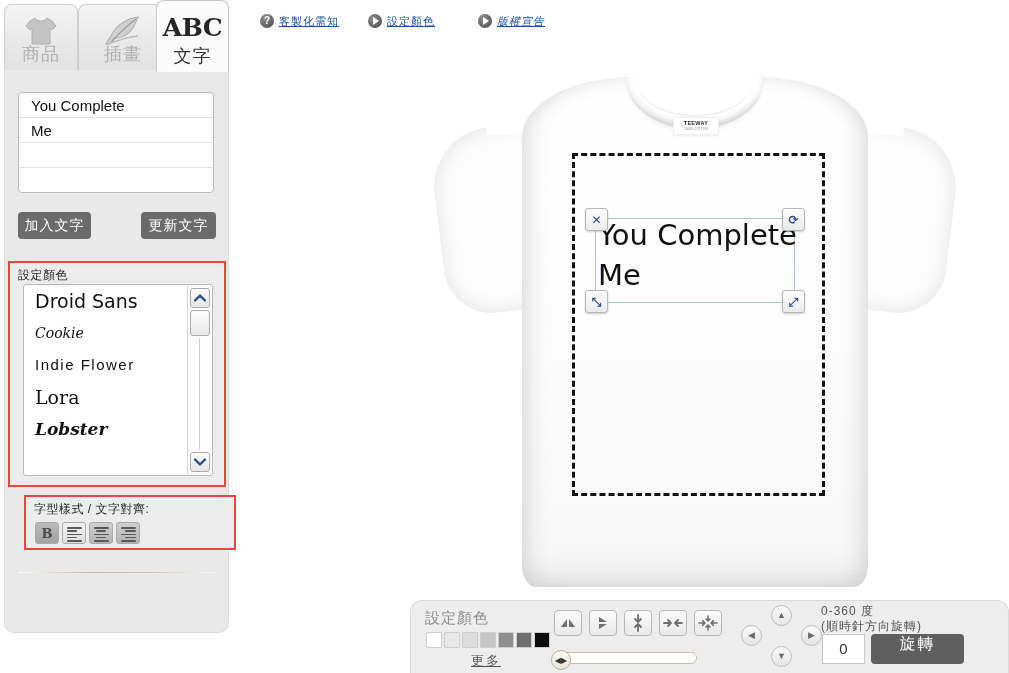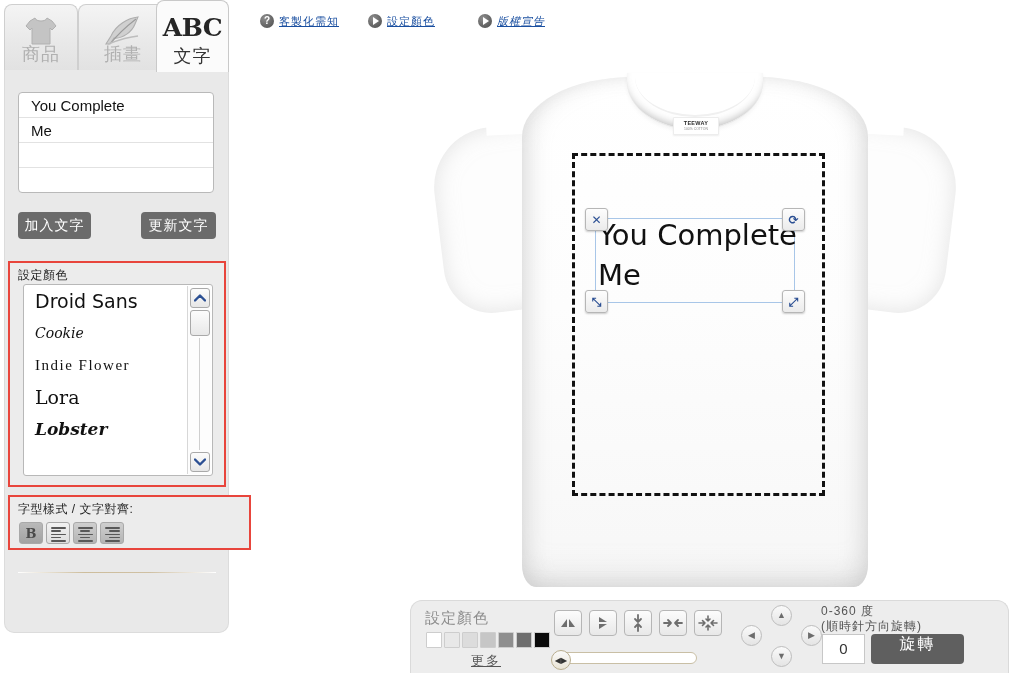--- a/index.html
+++ b/index.html
@@ -55,35 +55,35 @@
   .btn{
     position:absolute;background:#6b6b6b;color:#fff;border:none;
     border-radius:4px;font-size:14px;font-family:inherit;
     cursor:pointer;letter-spacing:1px;text-align:center;
   }
   #btn-add{left:18px;top:212px;width:73px;height:27px;line-height:27px;}
   #btn-update{left:141px;top:212px;width:75px;height:27px;line-height:27px;}
 
   .redpanel{position:absolute;border:2px solid #e8453c;background:#ececec;box-sizing:border-box;}
   #font-panel{left:8px;top:261px;width:218px;height:226px;}
-  #style-panel{left:8px;top:495px;width:243px;height:55px;}
+  #style-panel{left:24px;top:495px;width:212px;height:55px;}
   .panel-title{position:absolute;left:8px;top:4px;font-size:12px;color:#222;letter-spacing:0.5px;}
 
   .fontlist{
     position:absolute;left:13px;top:21px;width:190px;height:192px;
     background:#fff;border:1px solid #b8b8b8;border-radius:3px;box-sizing:border-box;
     overflow:hidden;
   }
   .fontitem{
     height:32px;line-height:32px;padding-left:11px;color:#111;white-space:nowrap;overflow:hidden;
   }
   .f-averia{font-family:"DejaVu Sans",sans-serif;font-size:19px;letter-spacing:0.3px;}
   .f-cookie{font-family:"DejaVu Serif",serif;font-style:italic;font-size:14px;}
   .f-droid{font-family:"DejaVu Sans",sans-serif;font-size:19px;}
-  .f-indie{font-family:Liberation Serif, serif;font-size:15px;letter-spacing:1.5px;}
+  .f-indie{font-family:Liberation Sans, sans-serif;font-size:15px;letter-spacing:1.5px;}
   .f-lobster{font-family:"DejaVu Serif",serif;font-weight:bold;font-style:italic;font-size:17px;}
   .f-lora{font-family:"DejaVu Serif",serif;font-size:19px;}
 
   .vscroll{
     position:absolute;right:1px;top:1px;width:24px;bottom:1px;
     background:#fdfdfd;border-left:1px solid #d7d7d7;box-sizing:border-box;
   }
   .sbtn{
     position:absolute;left:2px;width:20px;height:20px;
     border:1px solid #a9a9a9;border-radius:3px;box-sizing:border-box;

